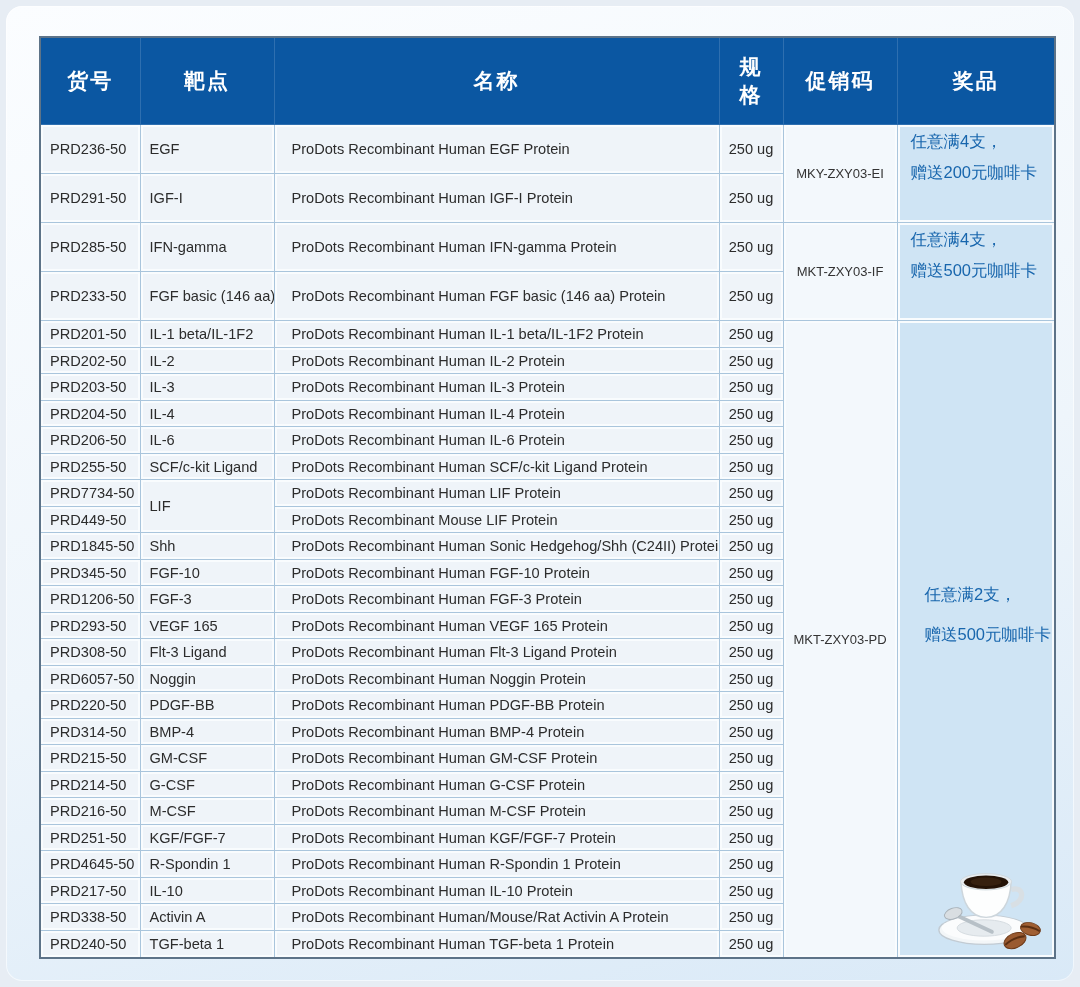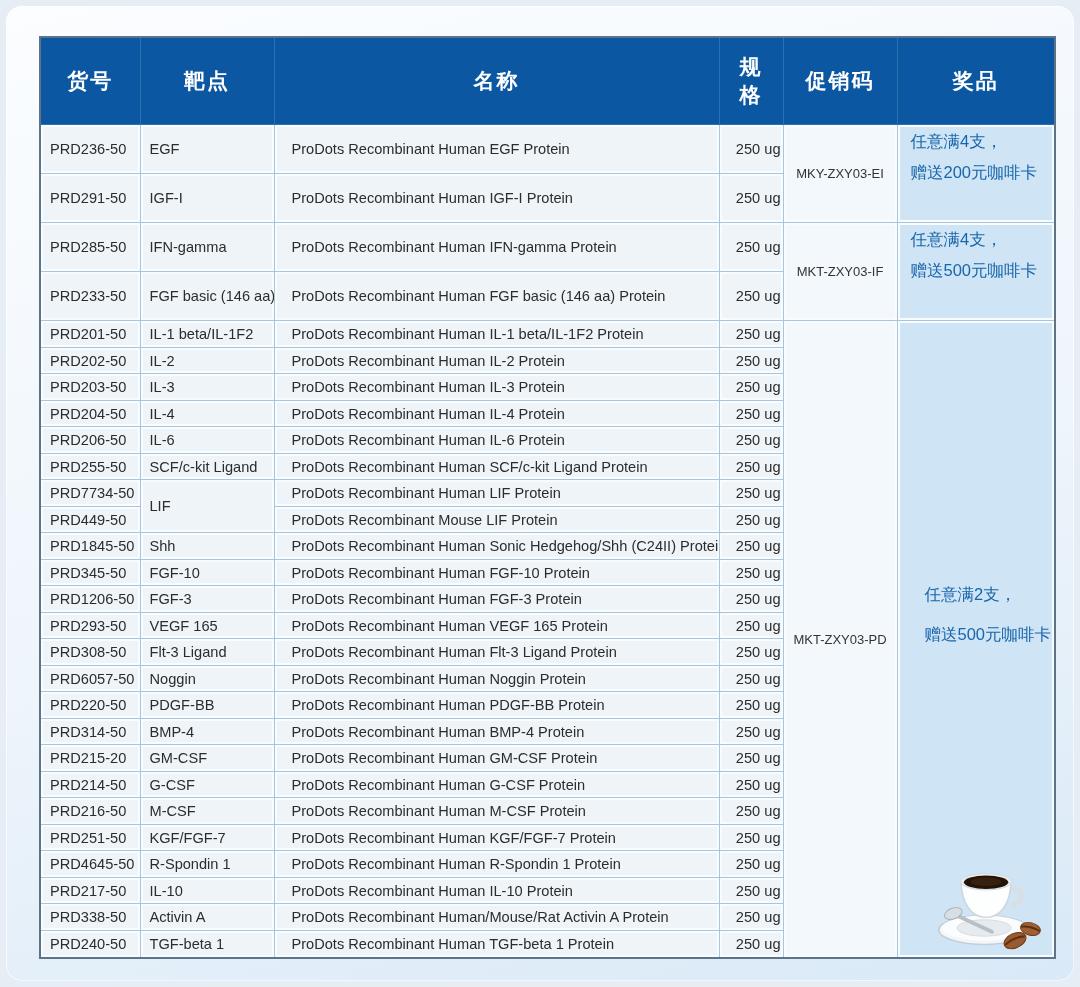--- a/index.html
+++ b/index.html
@@ -32,21 +32,21 @@
     border:1px solid #a9c5dc;
     background:#eff4f9;
     box-shadow:inset 0 2px 0 #f9fcfe,inset 0 -2px 0 #f9fcfe,
                inset 2px 0 0 #f9fcfe,inset -2px 0 0 #f9fcfe;
     font-size:14.6px;color:#2c2c2c;
     padding:0 4px 0 9px;
     white-space:nowrap;overflow:hidden;
     vertical-align:middle;
   }
   td.name{padding-left:17px;}
-  td.spec{text-align:right;padding:0 2px;}
+  td.spec{text-align:center;padding:0 2px;}
   td.promo{
     text-align:center;background:#f3f8fc;font-size:13px;color:#333333;padding:0 2px;
   }
   td.prize{
     background:#cfe4f4;color:#1866ad;font-weight:400;font-size:16.5px;
     padding:0;vertical-align:top;
   }
   .prize-lines{padding:1px 0 0 13px;line-height:30.5px;}
   td.prize.big{position:relative;}
   td.prize.big .prize-lines{
@@ -236,21 +236,21 @@
             <td class="name">ProDots Recombinant Human PDGF-BB Protein</td>
             <td class="spec">250 ug</td>
           </tr>
           <tr>
             <td class="cat">PRD314-50</td>
             <td class="tgt">BMP-4</td>
             <td class="name">ProDots Recombinant Human BMP-4 Protein</td>
             <td class="spec">250 ug</td>
           </tr>
           <tr>
-            <td class="cat">PRD215-20</td>
+            <td class="cat">PRD215-50</td>
             <td class="tgt">GM-CSF</td>
             <td class="name">ProDots Recombinant Human GM-CSF Protein</td>
             <td class="spec">250 ug</td>
           </tr>
           <tr>
             <td class="cat">PRD214-50</td>
             <td class="tgt">G-CSF</td>
             <td class="name">ProDots Recombinant Human G-CSF Protein</td>
             <td class="spec">250 ug</td>
           </tr>

